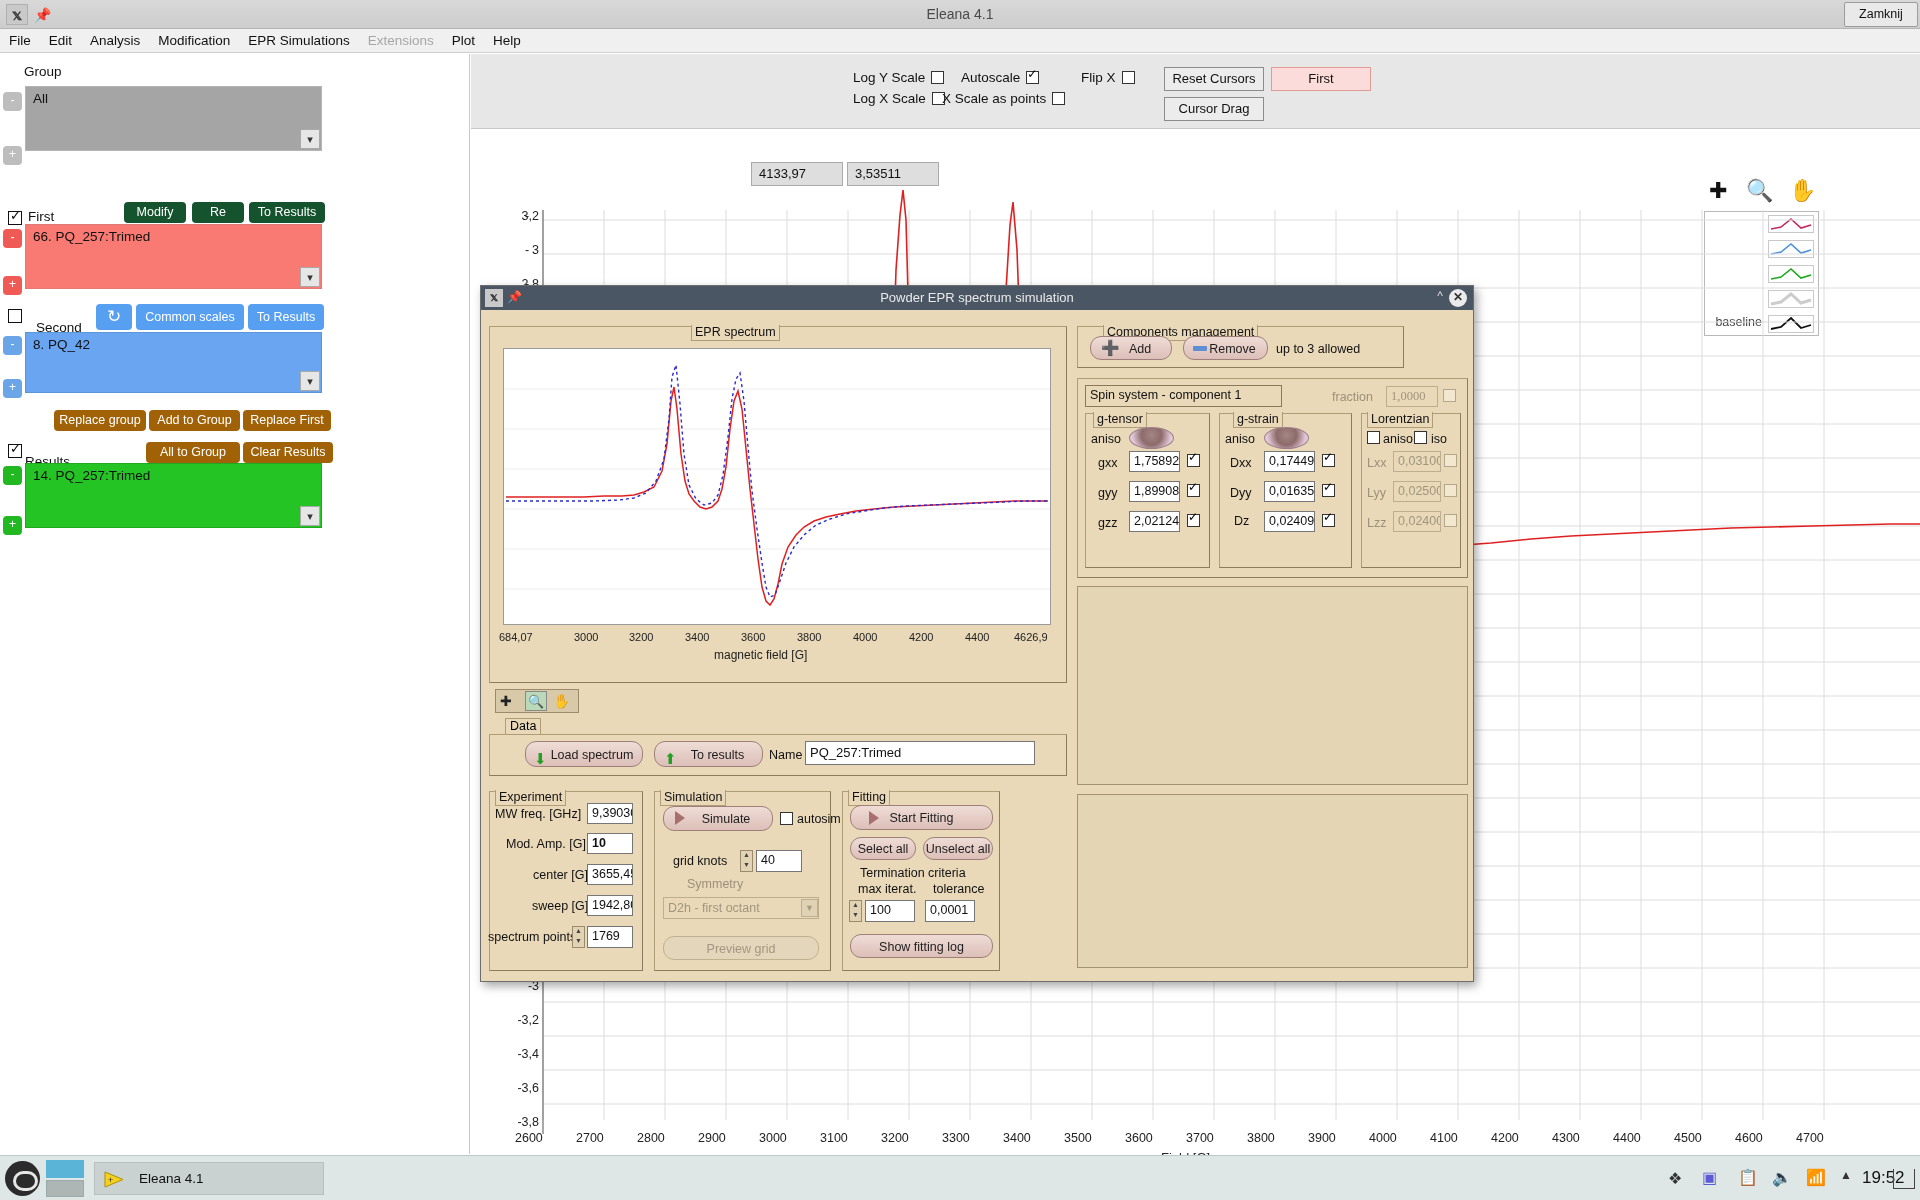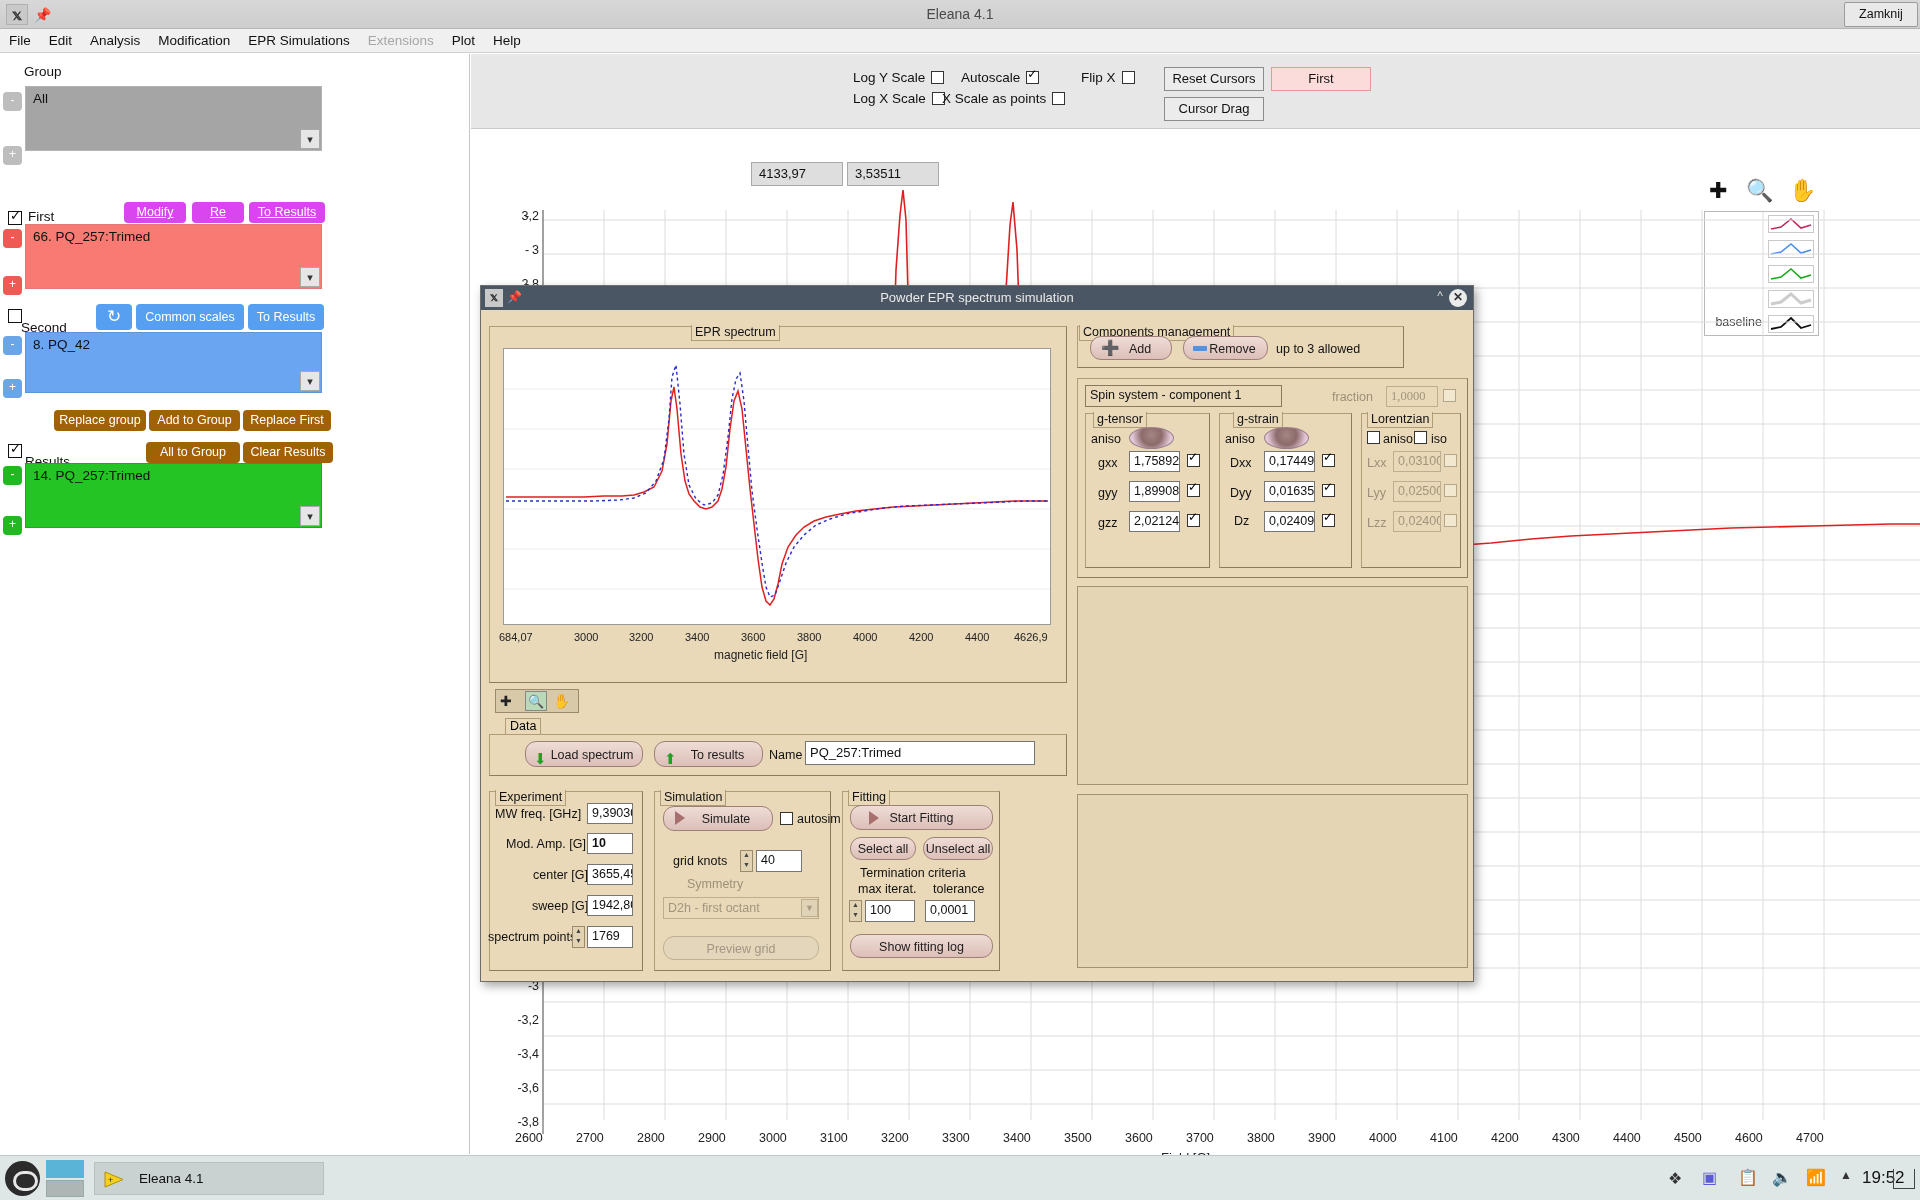--- a/index.html
+++ b/index.html
@@ -72,21 +72,21 @@
   }
   .chk.on:after{
     content:"✓"; position:absolute; left:1px; top:-4px;
     font-size:13px; color:#000;
   }
   .pill{
     position:absolute; height:21px; border-radius:4px;
     color:#ffffff; font-size:12.5px; line-height:21px; text-align:center;
     white-space:nowrap; overflow:hidden;
   }
-  .pill.red{ background:#d946ef;text-decoration:underline; }
+  .pill.red{ background:#14532d; }
   .pill.blue{ background:#579ff0; }
   .pill.green{ background:#a16207; }
 
   
   #plotzone{
     position:absolute; left:471px; top:54px; width:1449px; height:1100px;
     background:#ffffff;
   }
   #plot-toolbar{
     position:absolute; left:0; top:0; width:1449px; height:75px;
@@ -269,21 +269,21 @@
   <div class="pill red" style="left:192px; top:148px; width:52px;">Re</div>
   <div class="pill red" style="left:249px; top:148px; width:76px;">To Results</div>
   <div class="pm-btn" style="left:3px; top:175px; background:#f05a54;">-</div>
   <div class="pm-btn" style="left:3px; top:222px; background:#f05a54;">+</div>
   <div class="listbox" style="left:25px; top:170px; width:297px; height:65px; background:#f97a72; border-color:#e07a74;">
     <span>66.  PQ_257:Trimed</span>
     <div class="arrow">▾</div>
   </div>
 
   <div class="chk" style="left:8px; top:255px;"></div>
-  <div class="grp-label" style="left:21px; top:266px;">Second</div>
+  <div class="grp-label" style="left:36px; top:266px;">Second</div>
   <div class="pill blue" style="left:96px; top:250px; width:36px; height:26px; line-height:26px; font-size:17px;">↻</div>
   <div class="pill blue" style="left:136px; top:250px; width:108px; height:26px; line-height:26px;">Common scales</div>
   <div class="pill blue" style="left:248px; top:250px; width:76px; height:26px; line-height:26px;">To Results</div>
   <div class="pm-btn" style="left:3px; top:282px; background:#6aa5e8;">-</div>
   <div class="pm-btn" style="left:3px; top:325px; background:#6aa5e8;">+</div>
   <div class="listbox" style="left:25px; top:278px; width:297px; height:61px; background:#6aa5f2; border-color:#5c95d8;">
     <span>8.  PQ_42</span>
     <div class="arrow">▾</div>
   </div>
 
@@ -612,21 +612,21 @@
   <div class="dlbl" style="left:452px; top:596px;">tolerance</div>
   <div class="spin" style="left:368px; top:614px; height:22px;">
     <div class="up">▲</div>
     <div class="dn">▼</div>
   </div>
   <div class="fld" style="left:384px; top:614px; width:50px; height:22px;">100</div>
   <div class="fld" style="left:444px; top:614px; width:50px; height:22px;">0,0001</div>
   <div class="rbtn" style="left:369px; top:648px; width:143px; height:24px; line-height:24px;">Show fitting log</div>
 
   <div class="grpbox" style="left:596px; top:40px; width:327px; height:42px;"></div>
-  <div class="grptitle" style="left:598px; top:39px;">Components management</div>
+  <div class="grptitle" style="left:622px; top:39px;">Components management</div>
   <div class="rbtn" style="left:609px; top:50px; width:82px; height:24px; line-height:24px;">
     <span style="position:absolute; left:10px; top:4px; color:#5c8fd6; font-size:15px; line-height:14px;">➕</span>
     <span style="margin-left:18px;">Add</span>
   </div>
   <div class="rbtn" style="left:702px; top:50px; width:85px; height:24px; line-height:24px;">
     <span style="position:absolute; left:9px; top:9px; width:14px; height:5px; background:#5c8fd6; border-radius:1px;"></span>
     <span style="margin-left:14px;">Remove</span>
   </div>
   <div class="dlbl" style="left:795px; top:56px;">up to 3 allowed</div>
 

